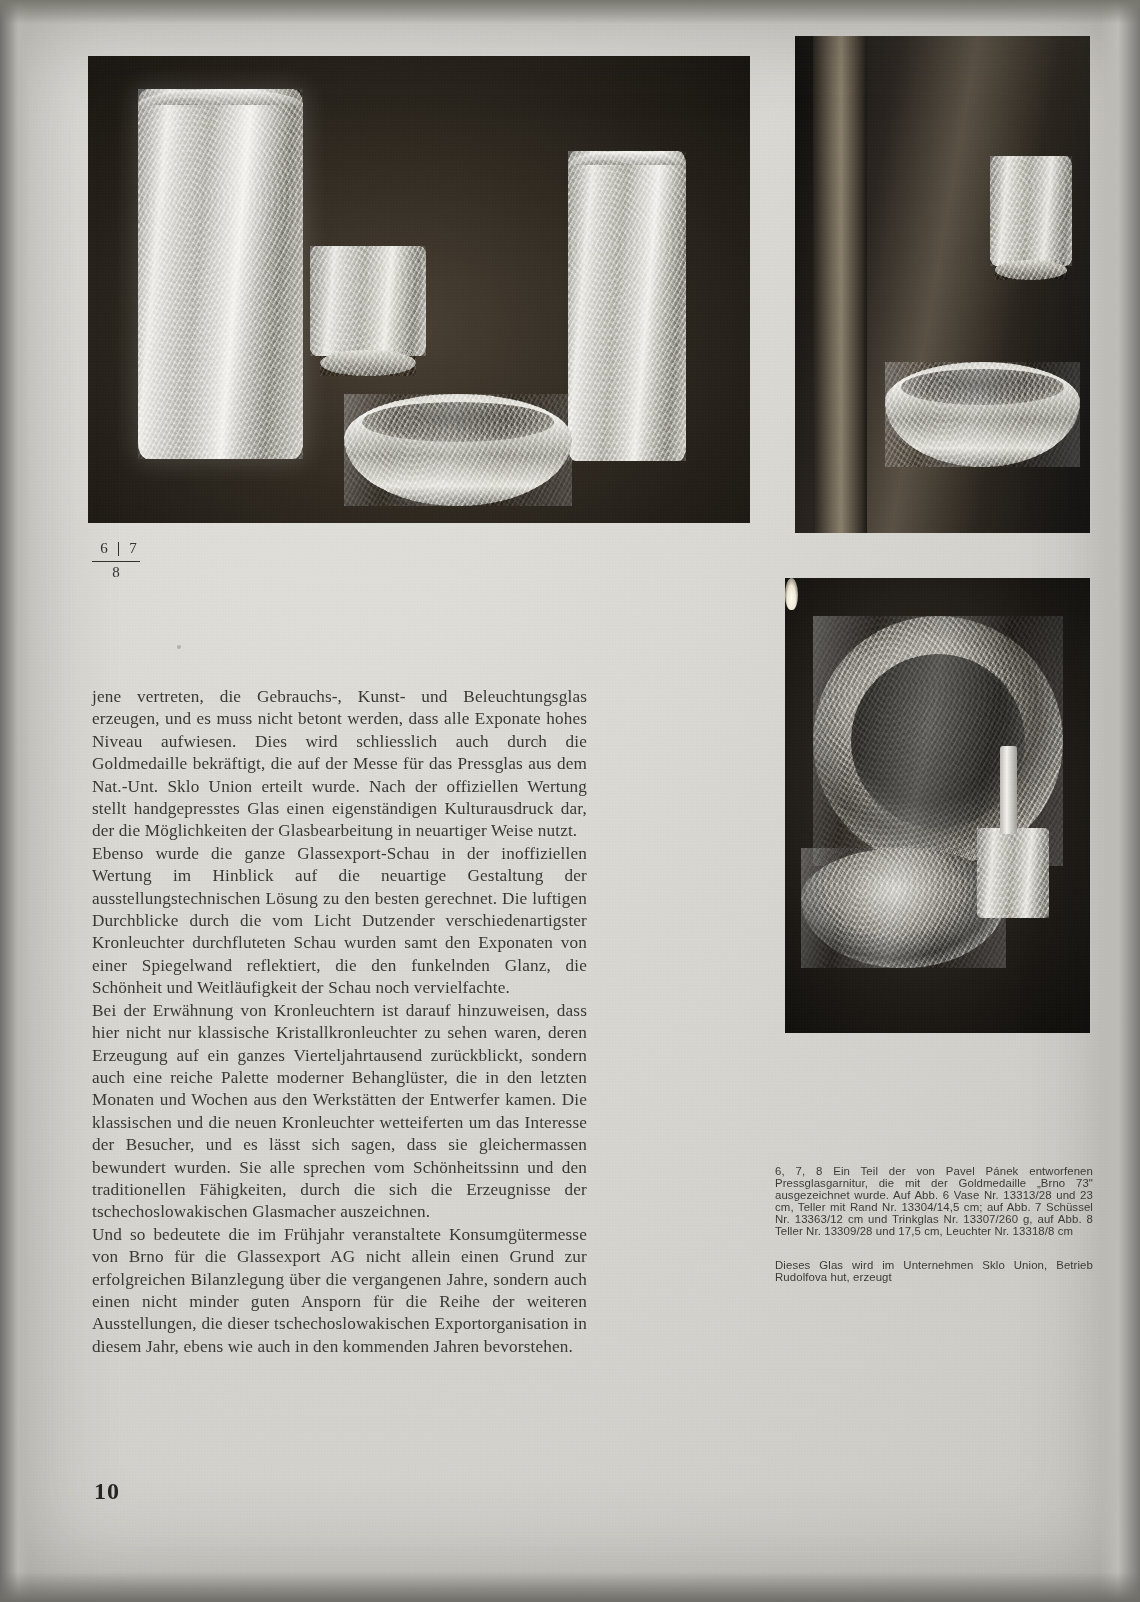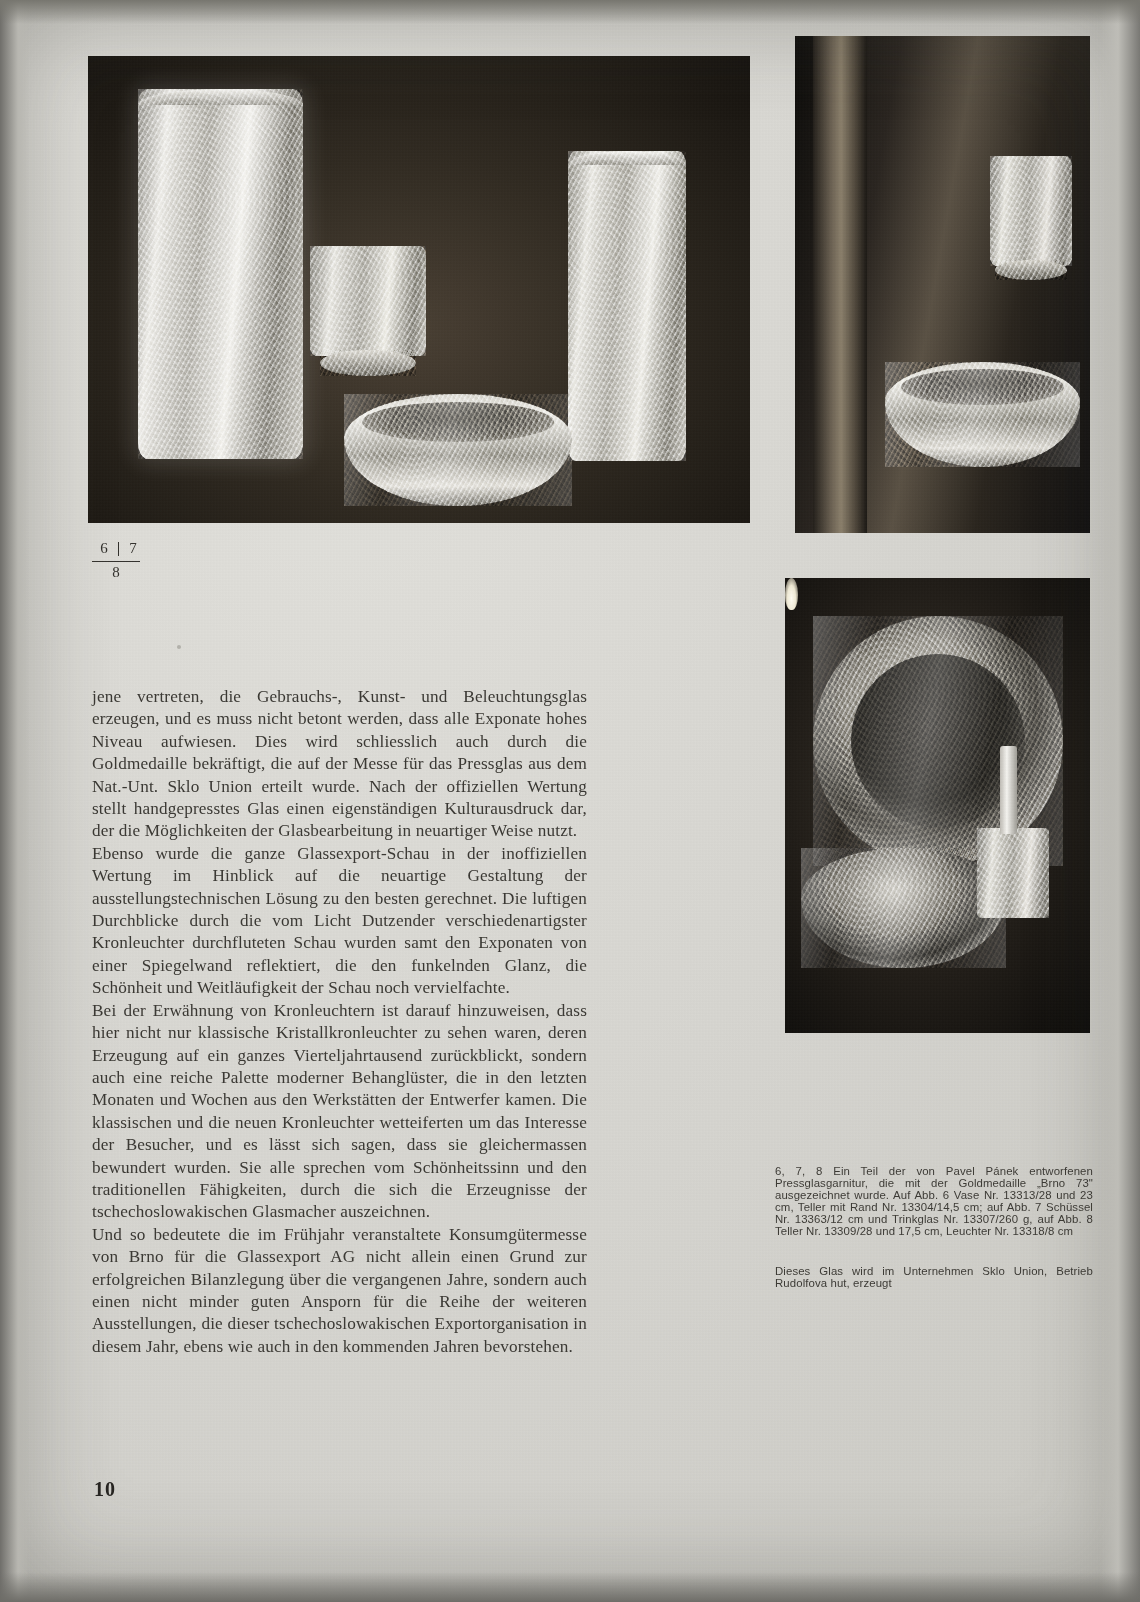--- a/index.html
+++ b/index.html
@@ -308,30 +308,30 @@
     top: 1165px;
     width: 318px;
     font-family: "Liberation Sans", sans-serif;
     font-size: 11.4px;
     line-height: 12px;
     color: #3c3a35;
     text-align: justify;
     letter-spacing: .1px;
   }
   #caption p { margin: 0; }
-  #caption .second { margin-top: 28px; }
+  #caption .second { margin-top: 22px; }
 
   
   #page-number {
     position: absolute;
     left: 94px;
     top: 1478px;
     font-family: "Liberation Serif", serif;
     font-weight: bold;
-    font-size: 20px;
+    font-size: 24px;
     color: #262421;
     letter-spacing: 1px;
   }
 
   
   .speck {
     position: absolute;
     background: #8a8880;
     border-radius: 50%;
     opacity: .5;

